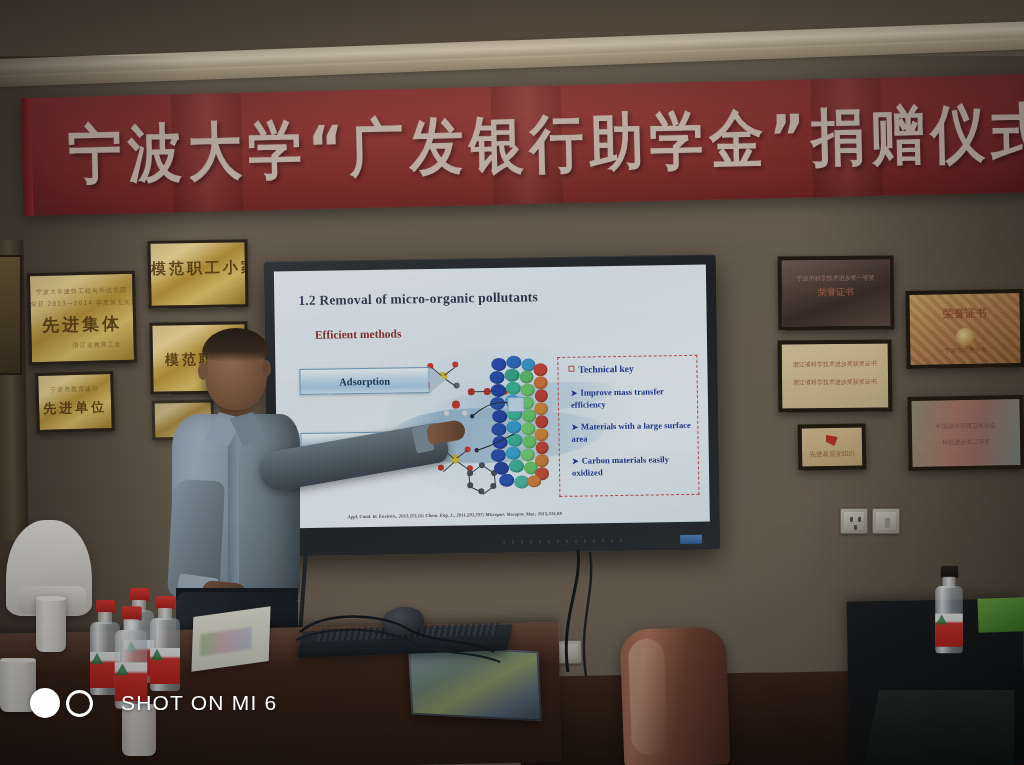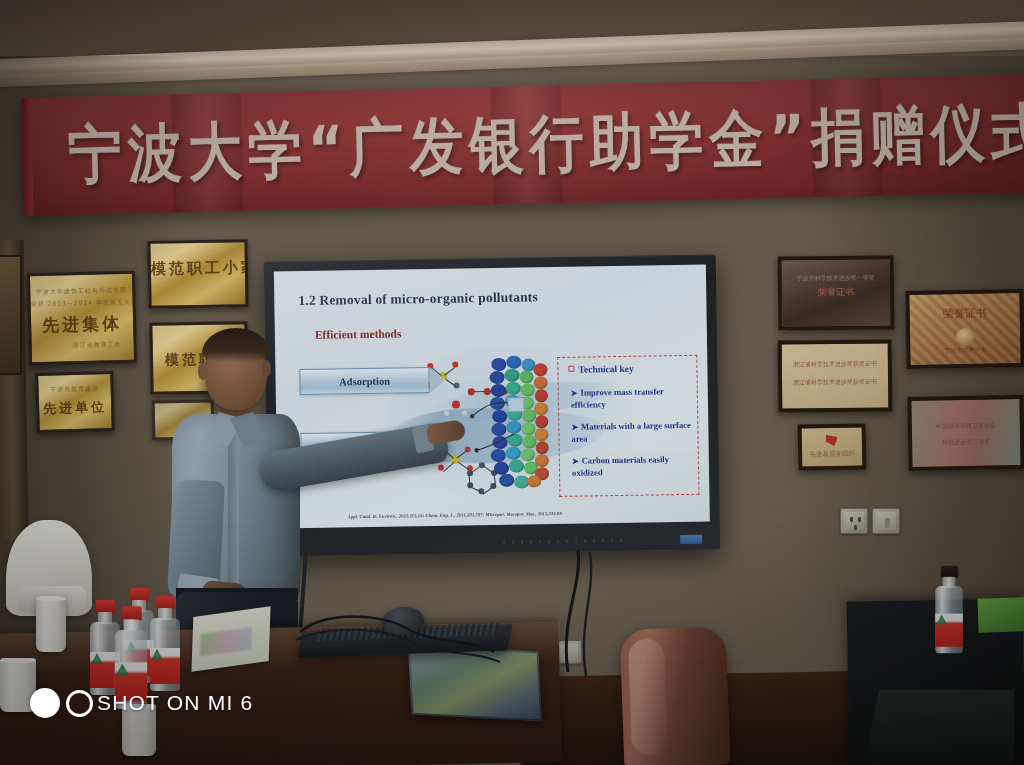--- a/index.html
+++ b/index.html
@@ -523,21 +523,21 @@
   .wm-dot {
     width:30px; height:30px; border-radius:50%; background:#fff;
     box-shadow: 0 0 4px rgba(0,0,0,.35);
   }
   .wm-ring {
     width:27px; height:27px; border-radius:50%;
     border:3.5px solid #fff; margin-left:6px;
     box-shadow: 0 0 4px rgba(0,0,0,.35);
   }
   .wm-txt {
-    margin-left:4px; color:#fff; line-height:1.03;
+    margin-left:28px; color:#fff; line-height:1.03;
     font-family:"Liberation Sans", sans-serif; font-weight:400;
     letter-spacing:1.2px;
     text-shadow: 0 1px 3px rgba(0,0,0,.5);
   }
   .wm-l1 { font-size:21px; }
   .wm-l2 { font-size:21px; }
 </style>
 </head>
 <body>
 

